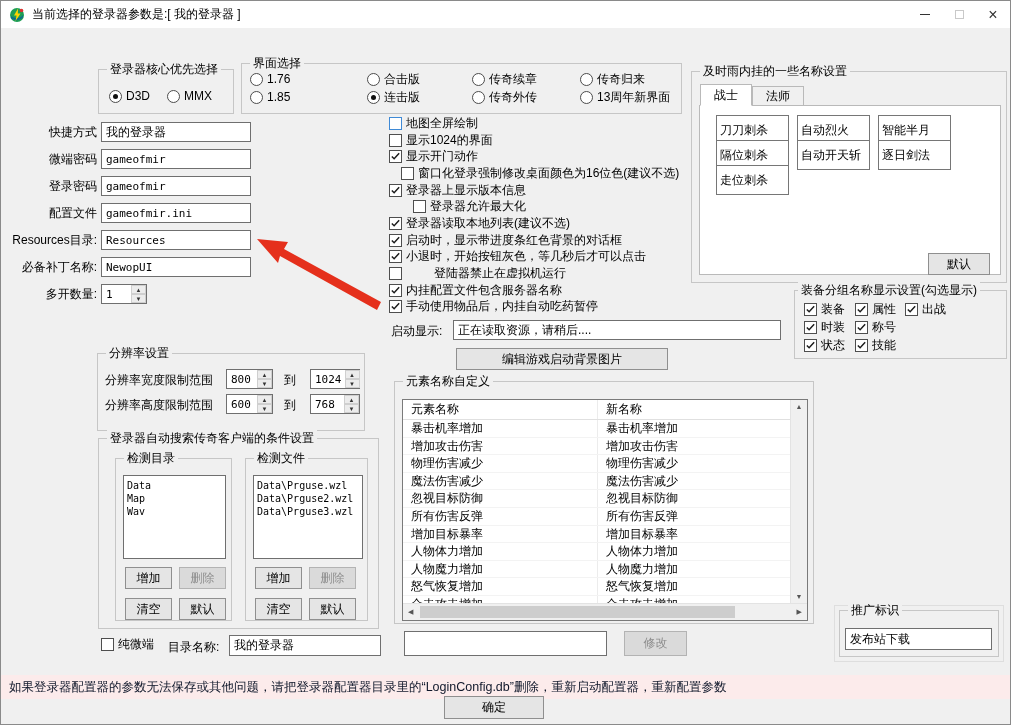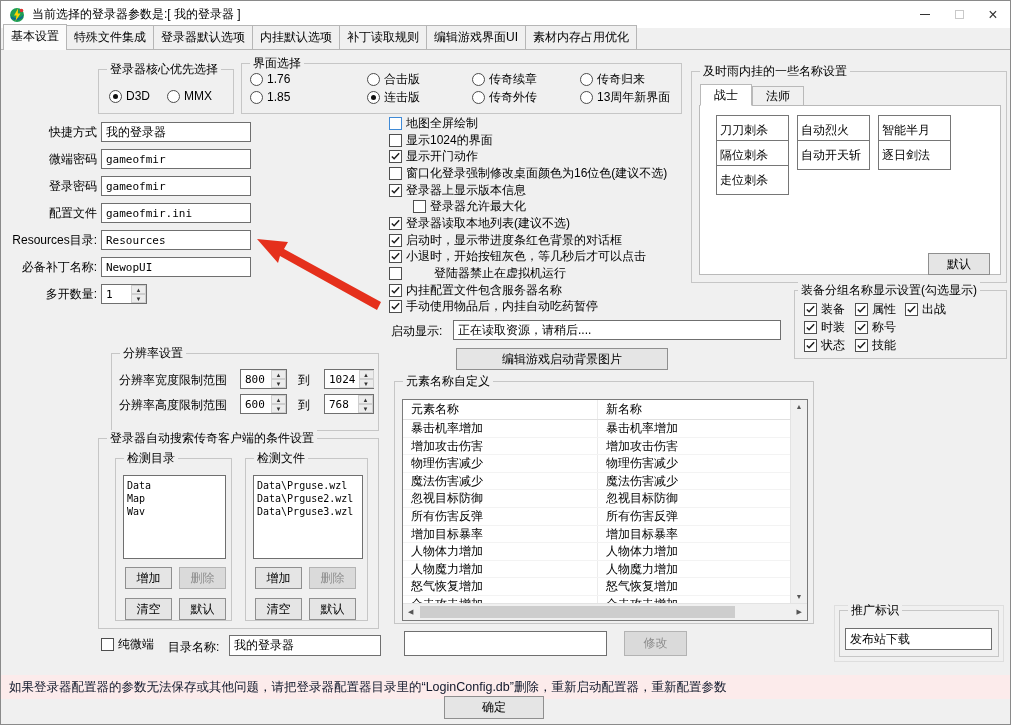--- a/index.html
+++ b/index.html
@@ -98,29 +98,20 @@
         </div>
       <div class="wb wb-max">
           <i></i>
         </div>
       <div class="wb wb-close">
           <span>×</span>
         </div>
     </div>
   </div>
 
-  <div class="tabstrip">
-      <div class="tab active">基本设置</div>
-      <div class="tab">特殊文件集成</div>
-      <div class="tab">登录器默认选项</div>
-      <div class="tab">内挂默认选项</div>
-      <div class="tab">补丁读取规则</div>
-      <div class="tab">编辑游戏界面UI</div>
-      <div class="tab">素材内存占用优化</div>
-    </div>
 
   <div class="grp" style="left:97px;top:68px;width:136px;height:45px;">
     <span class="lg">登录器核心优先选择</span>
     <div>
         <div class="radio-item" style="left: 10px; top: 18px;">
           <span class="rb sel"></span>
           <span>D3D</span>
         </div>
         <div class="radio-item" style="left: 68px; top: 18px;">
           <span class="rb"></span>
@@ -215,21 +206,21 @@
         <span>显示1024的界面</span>
       </div>
       <div class="opt" style="left: 0px; top: 33px;">
         <span class="cb">
           <svg viewBox="0 0 12 12" width="11" height="11">
             <polyline points="2,6 4.5,8.5 10,2.5" fill="none" stroke="#1c1c1c" stroke-width="1.6"></polyline>
           </svg>
         </span>
         <span>显示开门动作</span>
       </div>
-      <div class="opt" style="left: 0px; top: 50px; justify-content: center;">
+      <div class="opt" style="left: 12px; top: 50px; justify-content: center;">
         <span class="cb"></span>
         <span>窗口化登录强制修改桌面颜色为16位色(建议不选)</span>
       </div>
       <div class="opt" style="left: 0px; top: 67px;">
         <span class="cb">
           <svg viewBox="0 0 12 12" width="11" height="11">
             <polyline points="2,6 4.5,8.5 10,2.5" fill="none" stroke="#1c1c1c" stroke-width="1.6"></polyline>
           </svg>
         </span>
         <span>登录器上显示版本信息</span>
@@ -362,21 +353,21 @@
           <span class="cb">
             <svg viewBox="0 0 12 12" width="11" height="11">
               <polyline points="2,6 4.5,8.5 10,2.5" fill="none" stroke="#1c1c1c" stroke-width="1.6"></polyline>
             </svg>
           </span>
           <span>技能</span>
         </div>
       </div>
   </div>
 
-  <div class="grp" style="left:110px;top:352px;width:268px;height:78px;">
+  <div class="grp" style="left:96px;top:352px;width:268px;height:78px;">
     <span class="lg">分辨率设置</span>
     <div>
         <span class="abs" style="left: 7px; top: 18px;">分辨率宽度限制范围</span>
         <span class="spin" style="left: 128px; top: 15px; width: 47px;">
           <span class="spv">800</span>
           <span class="spb">
             <span class="spu">▲</span>
             <span class="spd">▼</span>
           </span>
         </span>

